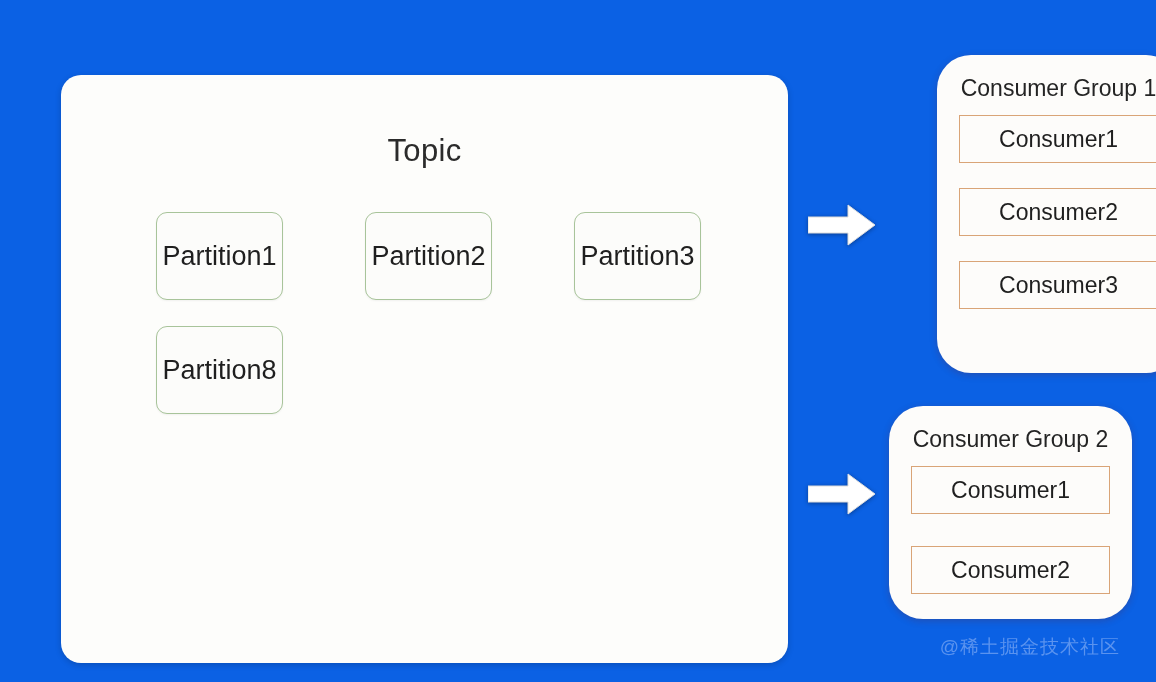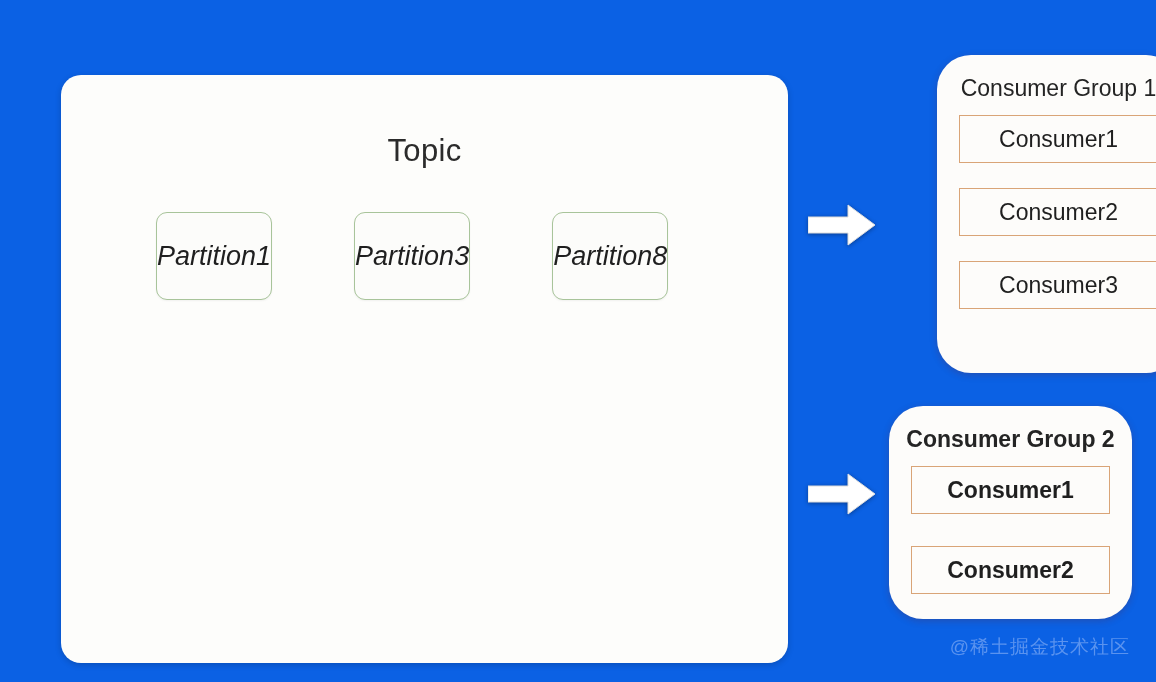--- a/index.html
+++ b/index.html
@@ -48,25 +48,24 @@
     letter-spacing: 0.3px;
   }
 
   .partition-grid {
     position: absolute;
     left: 95px;
     top: 137px;
     width: 545px;
     height: 430px;
     display: grid;
-    grid-template-columns: 1fr 1fr 1fr 1fr;
+    grid-template-columns: 1fr 1fr 1fr;
     grid-template-rows: repeat(4, 1fr);
     column-gap: 82px;
     row-gap: 26px;
-    font-style: italic;
   }
 
   .partition-box {
     background: #fcfcfa;
     border: 1.6px solid #a8c49a;
     border-radius: 11px;
     display: flex;
     align-items: center;
     justify-content: center;
     font-size: 27px;
@@ -96,21 +95,20 @@
     left: 937px;
     top: 55px;
     width: 243px;
     height: 318px;
   }
   .cg-2 {
     left: 889px;
     top: 406px;
     width: 243px;
     height: 213px;
-    font-weight: bold;
   }
 
   .cg-title {
     position: absolute;
     left: 0;
     top: 20px;
     width: 100%;
     text-align: center;
     font-size: 23px;
     color: #242424;
@@ -137,38 +135,39 @@
     display: flex;
     align-items: center;
     justify-content: center;
     font-size: 23px;
     color: #1f1f1f;
   }
 
   
   .watermark {
     position: absolute;
-    right: 26px;
+    right: 36px;
     bottom: 22px;
     font-size: 19px;
     color: #5a93ef;
     letter-spacing: 1px;
     white-space: nowrap;
   }
 </style>
 </head>
 <body>
 
 <div id="canvas">
 
   <div class="topic-card">
     <div class="topic-title">Topic</div>
 
     <div class="partition-grid">
       <div class="partition-box">Partition1</div>
+      <div class="partition-box">Partition2</div>
       <div class="partition-box">Partition3</div>
       <div class="partition-box">Partition8</div>
     </div>
   </div>
 
   <div class="arrow arrow-1">
     <svg width="68" height="44" viewBox="0 0 68 44">
       <polygon points="0,14 40,14 40,2 67,22 40,42 40,30 0,30" fill="#ffffff" stroke="#dcdcdc" stroke-width="1"></polygon>
     </svg>
   </div>

